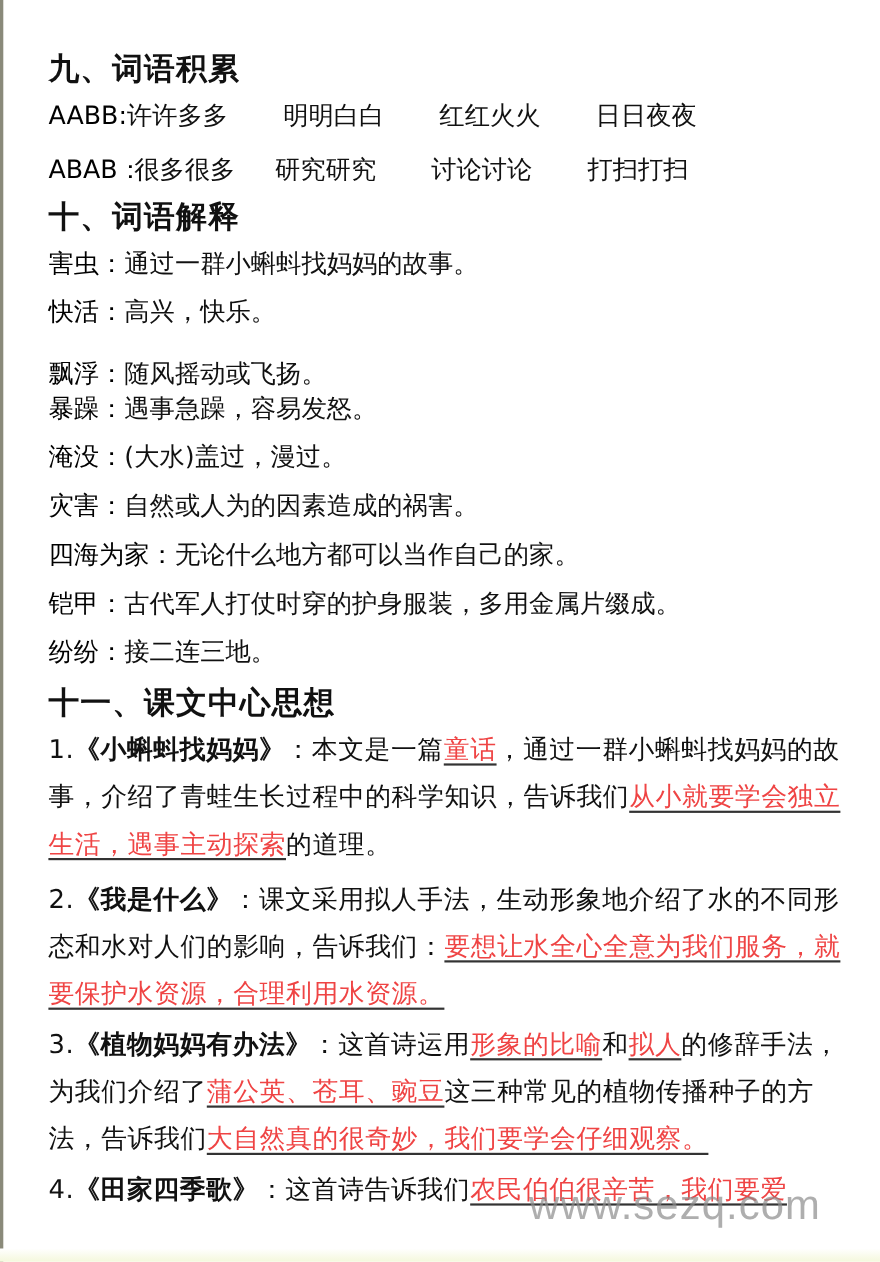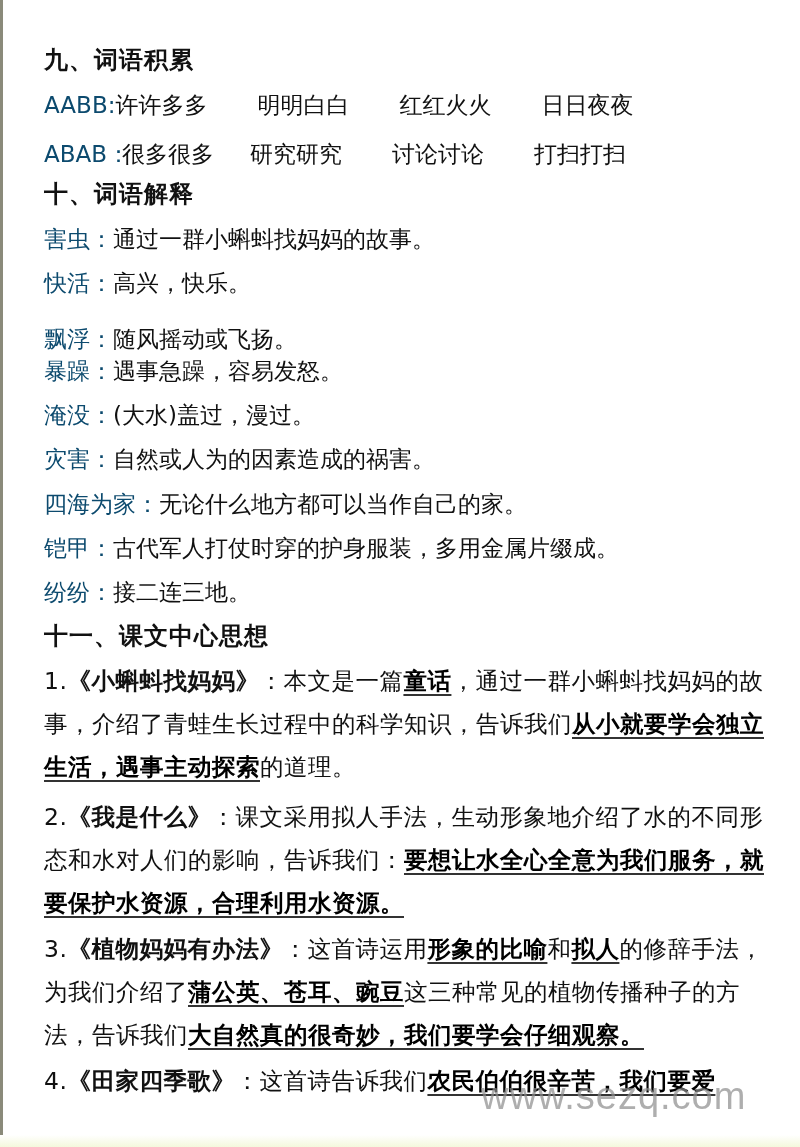--- a/index.html
+++ b/index.html
@@ -6,26 +6,26 @@
   body {
     width: 800px; height: 1147px; overflow: hidden; position: relative;
     background: #ffffff;
     font-family: "DejaVu Sans", "Liberation Sans", sans-serif;
     color: #111111;
   }
   .left-edge { position: absolute; left: 0; top: 0; width: 3px; height: 1147px; background: #8a8a7a; }
   .bottom-band { position: absolute; left: 0; bottom: 0; width: 800px; height: 12px;
     background: linear-gradient(to bottom, #ffffff, #f4f8dc); }
   .page { position: absolute; left: 44px; top: 0; width: 740px; }
-  .heading { position: absolute; font-size: 24px; font-weight: bold; letter-spacing: 1px; white-space: nowrap; }
+  .heading { position: absolute; font-size: 28px; font-weight: bold; letter-spacing: 1px; white-space: nowrap; }
   .row { position: absolute; font-size: 23px; white-space: nowrap; }
-  .blue { color: #0c4a6e; }
+  .blue { color: #000000; }
   .words span.w { display: inline-block; }
   .para { position: absolute; font-size: 23.5px; line-height: 43px; width: 740px; letter-spacing: 0.5px; }
-  .red { color: #000000; font-weight: bold; text-decoration: underline; text-decoration-color: #333; text-decoration-thickness: 2px; text-underline-offset: 5px; }
+  .red { color: #ef4444; font-weight: normal; text-decoration: underline; text-decoration-color: #333; text-decoration-thickness: 2px; text-underline-offset: 5px; }
   .title-b { font-weight: bold; }
   .watermark { position: absolute; left: 481px; top: 1075px; font-size: 38px; color: rgba(140,140,140,0.7);
     font-family: "Liberation Sans", sans-serif; letter-spacing: 1px; }
 </style>
 </head>
 <body>
 
 <div class="left-edge"></div>
 <div class="bottom-band"></div>
 

